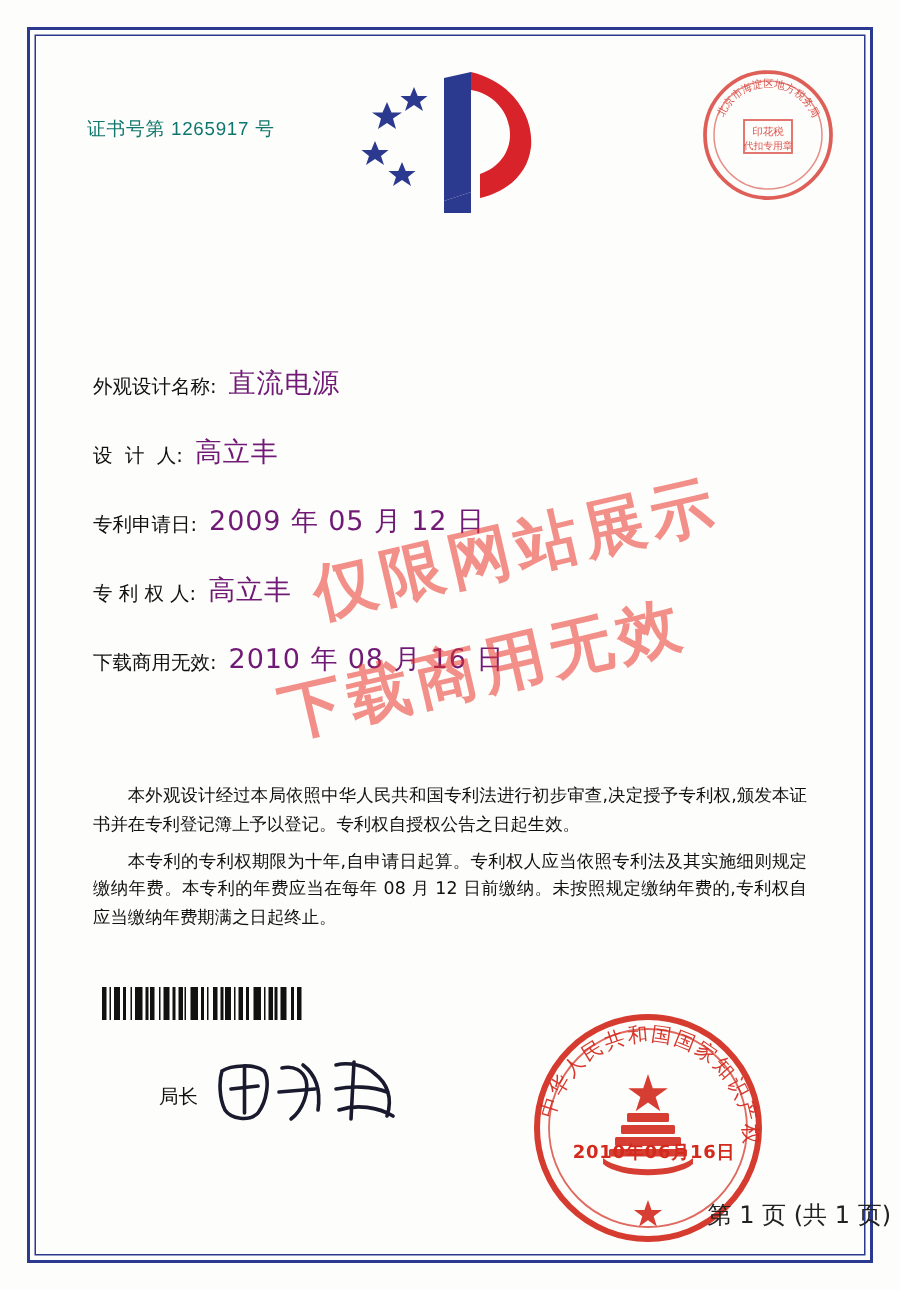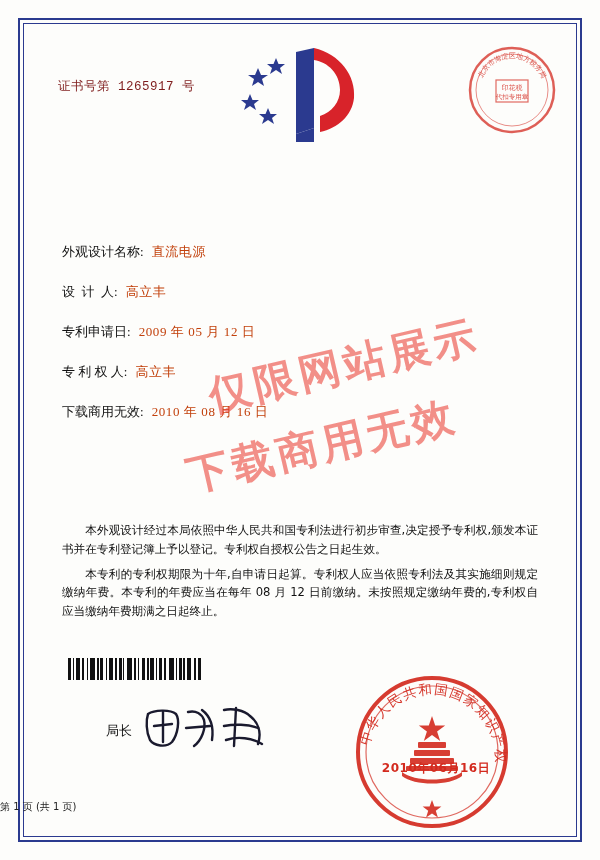--- a/index.html
+++ b/index.html
@@ -49,22 +49,22 @@
     height: 105px;
   }
   .logo svg { display: block; }
 
   
   .serial {
     position: absolute;
     left: 58px;
     top: 78px;
     font-size: 12.5px;
-    color: #7f1d1d;
-    font-family: Liberation Mono, monospace;
+    color: #0f766e;
+    font-family: Liberation Sans, sans-serif;
     letter-spacing: 0.5px;
   }
 
   
   .seal-top {
     position: absolute;
     right: 42px;
     top: 44px;
     width: 92px;
     height: 92px;
@@ -90,31 +90,30 @@
     left: 62px;
     top: 243px;
     width: 470px;
   }
   .field-row {
     display: flex;
     align-items: flex-end;
     margin-bottom: 22px;
     font-size: 13px;
     color: #111;
-    font-family: Liberation Serif, serif;
   }
   .field-label {
     white-space: pre;
     color: #111;
     font-size: 13px;
   }
   .field-value {
     margin-left: 8px;
-    font-size: 13px;
-    color: #c2410c;
+    font-size: 18px;
+    color: #701a75;
     letter-spacing: 0.6px;
   }
 
   
   .body-text {
     position: absolute;
     left: 62px;
     top: 521px;
     width: 476px;
     font-size: 11.6px;
@@ -178,22 +177,22 @@
     letter-spacing: 0.5px;
     font-weight: bold;
   }
 
   
   .footer {
     position: absolute;
     left: 0;
     top: 800px;
     width: 594px;
-    text-align: left;
-    font-size: 10px;
+    text-align: right;
+    font-size: 16px;
     color: #222;
   }
 
   
   .watermark {
     position: absolute;
     left: 0;
     top: 0;
     width: 600px;
     height: 860px;

